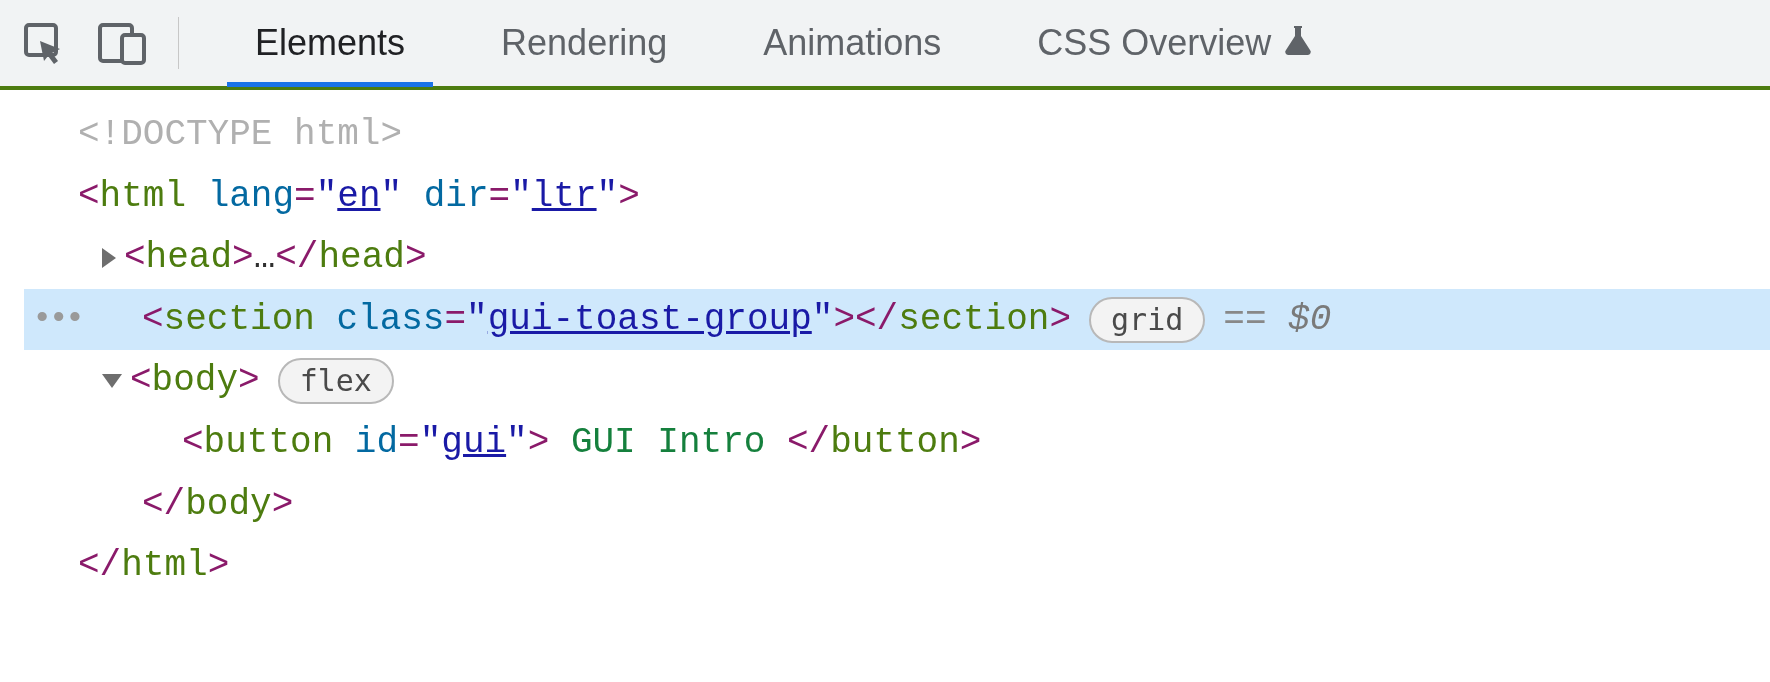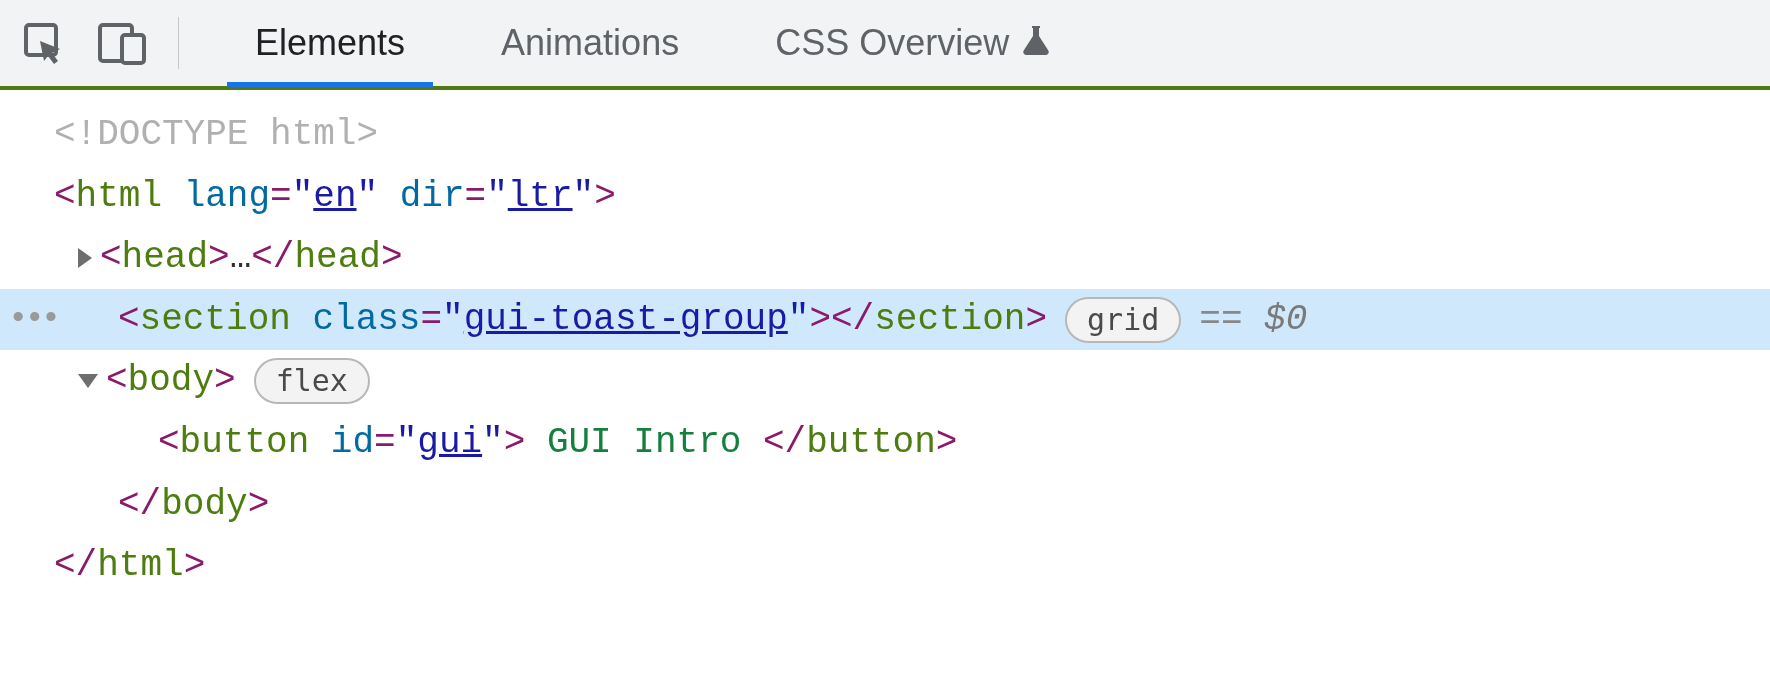--- a/index.html
+++ b/index.html
@@ -55,20 +55,21 @@
     height: 5px;
     background: #1a73e8;
   }
 
   
   .tree {
     font-family: Menlo, Consolas, "Liberation Mono", monospace;
     font-size: 36px;
     line-height: 1.6;
     padding: 14px 0 30px 0;
+    margin-left: 24px;
   }
   .line {
     white-space: pre;
     padding: 2px 0 2px 54px;
     display: flex;
     align-items: center;
     position: relative;
   }
   .line.selected {
     background: #cfe8fc;
@@ -144,20 +145,23 @@
         <rect x="4" y="6" width="32" height="36" rx="3" stroke="#5f6368" stroke-width="4"></rect>
         <rect x="26" y="16" width="22" height="28" rx="3" fill="#f1f3f4" stroke="#5f6368" stroke-width="4"></rect>
       </svg>
     </span>
   </div>
   <div class="tabs">
     <div class="tab active">
       <span>Elements</span>
     </div>
     <div class="tab">
+      <span>Rendering</span>
+    </div>
+    <div class="tab">
       <span>Animations</span>
     </div>
     <div class="tab">
       <span>CSS Overview</span>
       <span>
         <svg width="34" height="34" viewBox="0 0 34 34">
             <path d="M13 4 h8 v2 h-1 v8 l9 14 a3 3 0 0 1 -2.5 5 H7.5 A3 3 0 0 1 5 28 l9 -14 V6 h-1 Z" fill="#5f6368"></path>
           </svg>
       </span>
     </div>

